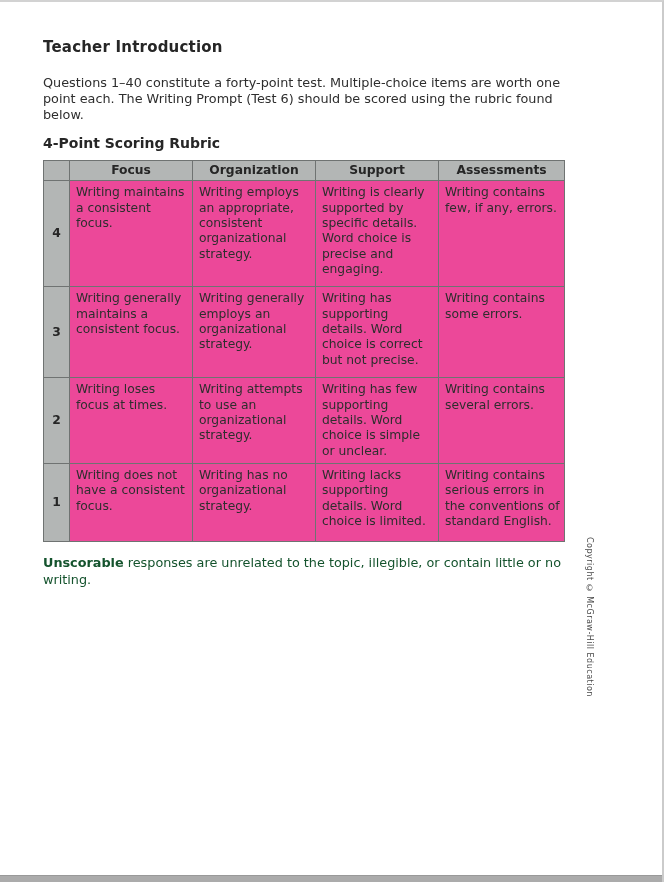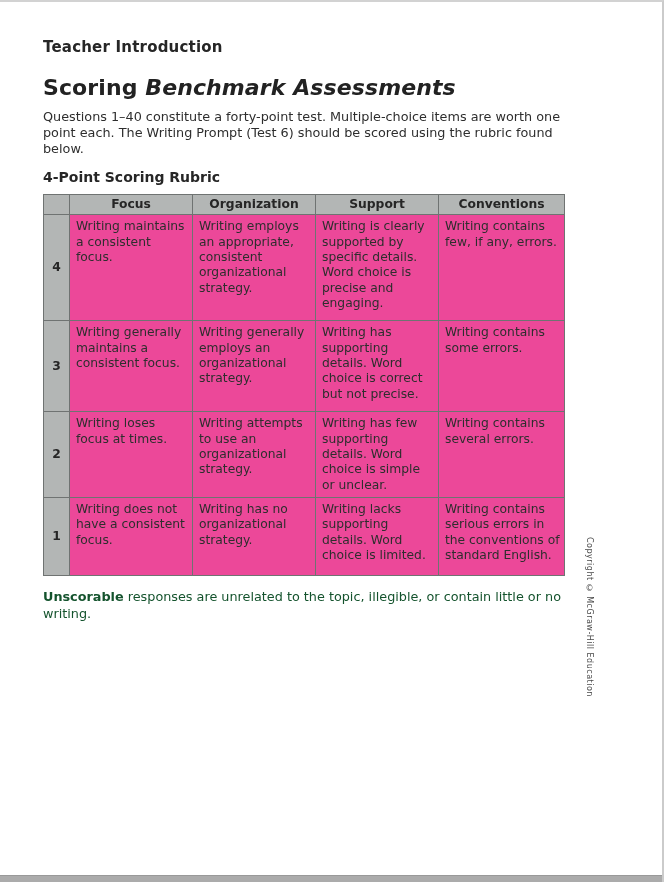--- a/index.html
+++ b/index.html
@@ -124,41 +124,40 @@
     border-top: 1px solid #999999;
   }
 </style>
 </head>
 <body>
 
 <div class="content">
 
   <h2 class="section-label">Teacher Introduction</h2>
 
-  <h1 class="page-title"><span>Scoring </span><span class="italic">Benchmark Assessments</span></h1>
 
   <p class="intro">Questions 1–40 constitute a forty-point test. Multiple-choice items are worth one point each. The Writing Prompt (Test 6) should be scored using the rubric found below.</p>
 
   <h3 class="rubric-heading">4-Point Scoring Rubric</h3>
 
   <table class="rubric">
     <colgroup>
       <col style="width:26px">
       <col style="width:123px">
       <col style="width:123px">
       <col style="width:123px">
       <col style="width:126px">
     </colgroup>
     <thead>
       <tr>
         <th class="corner"></th>
         <th>Focus</th>
         <th>Organization</th>
         <th>Support</th>
-        <th>Conventions</th>
+        <th>Assessments</th>
       </tr>
     </thead>
     <tbody>
       <tr class="row-4">
         <td class="score-cell">4</td>
         <td class="desc-cell">Writing maintains a consistent focus.</td>
         <td class="desc-cell">Writing employs an appropriate, consistent organizational strategy.</td>
         <td class="desc-cell">Writing is clearly supported by specific details. Word choice is precise and engaging.</td>
         <td class="desc-cell">Writing contains few, if any, errors.</td>
       </tr>

